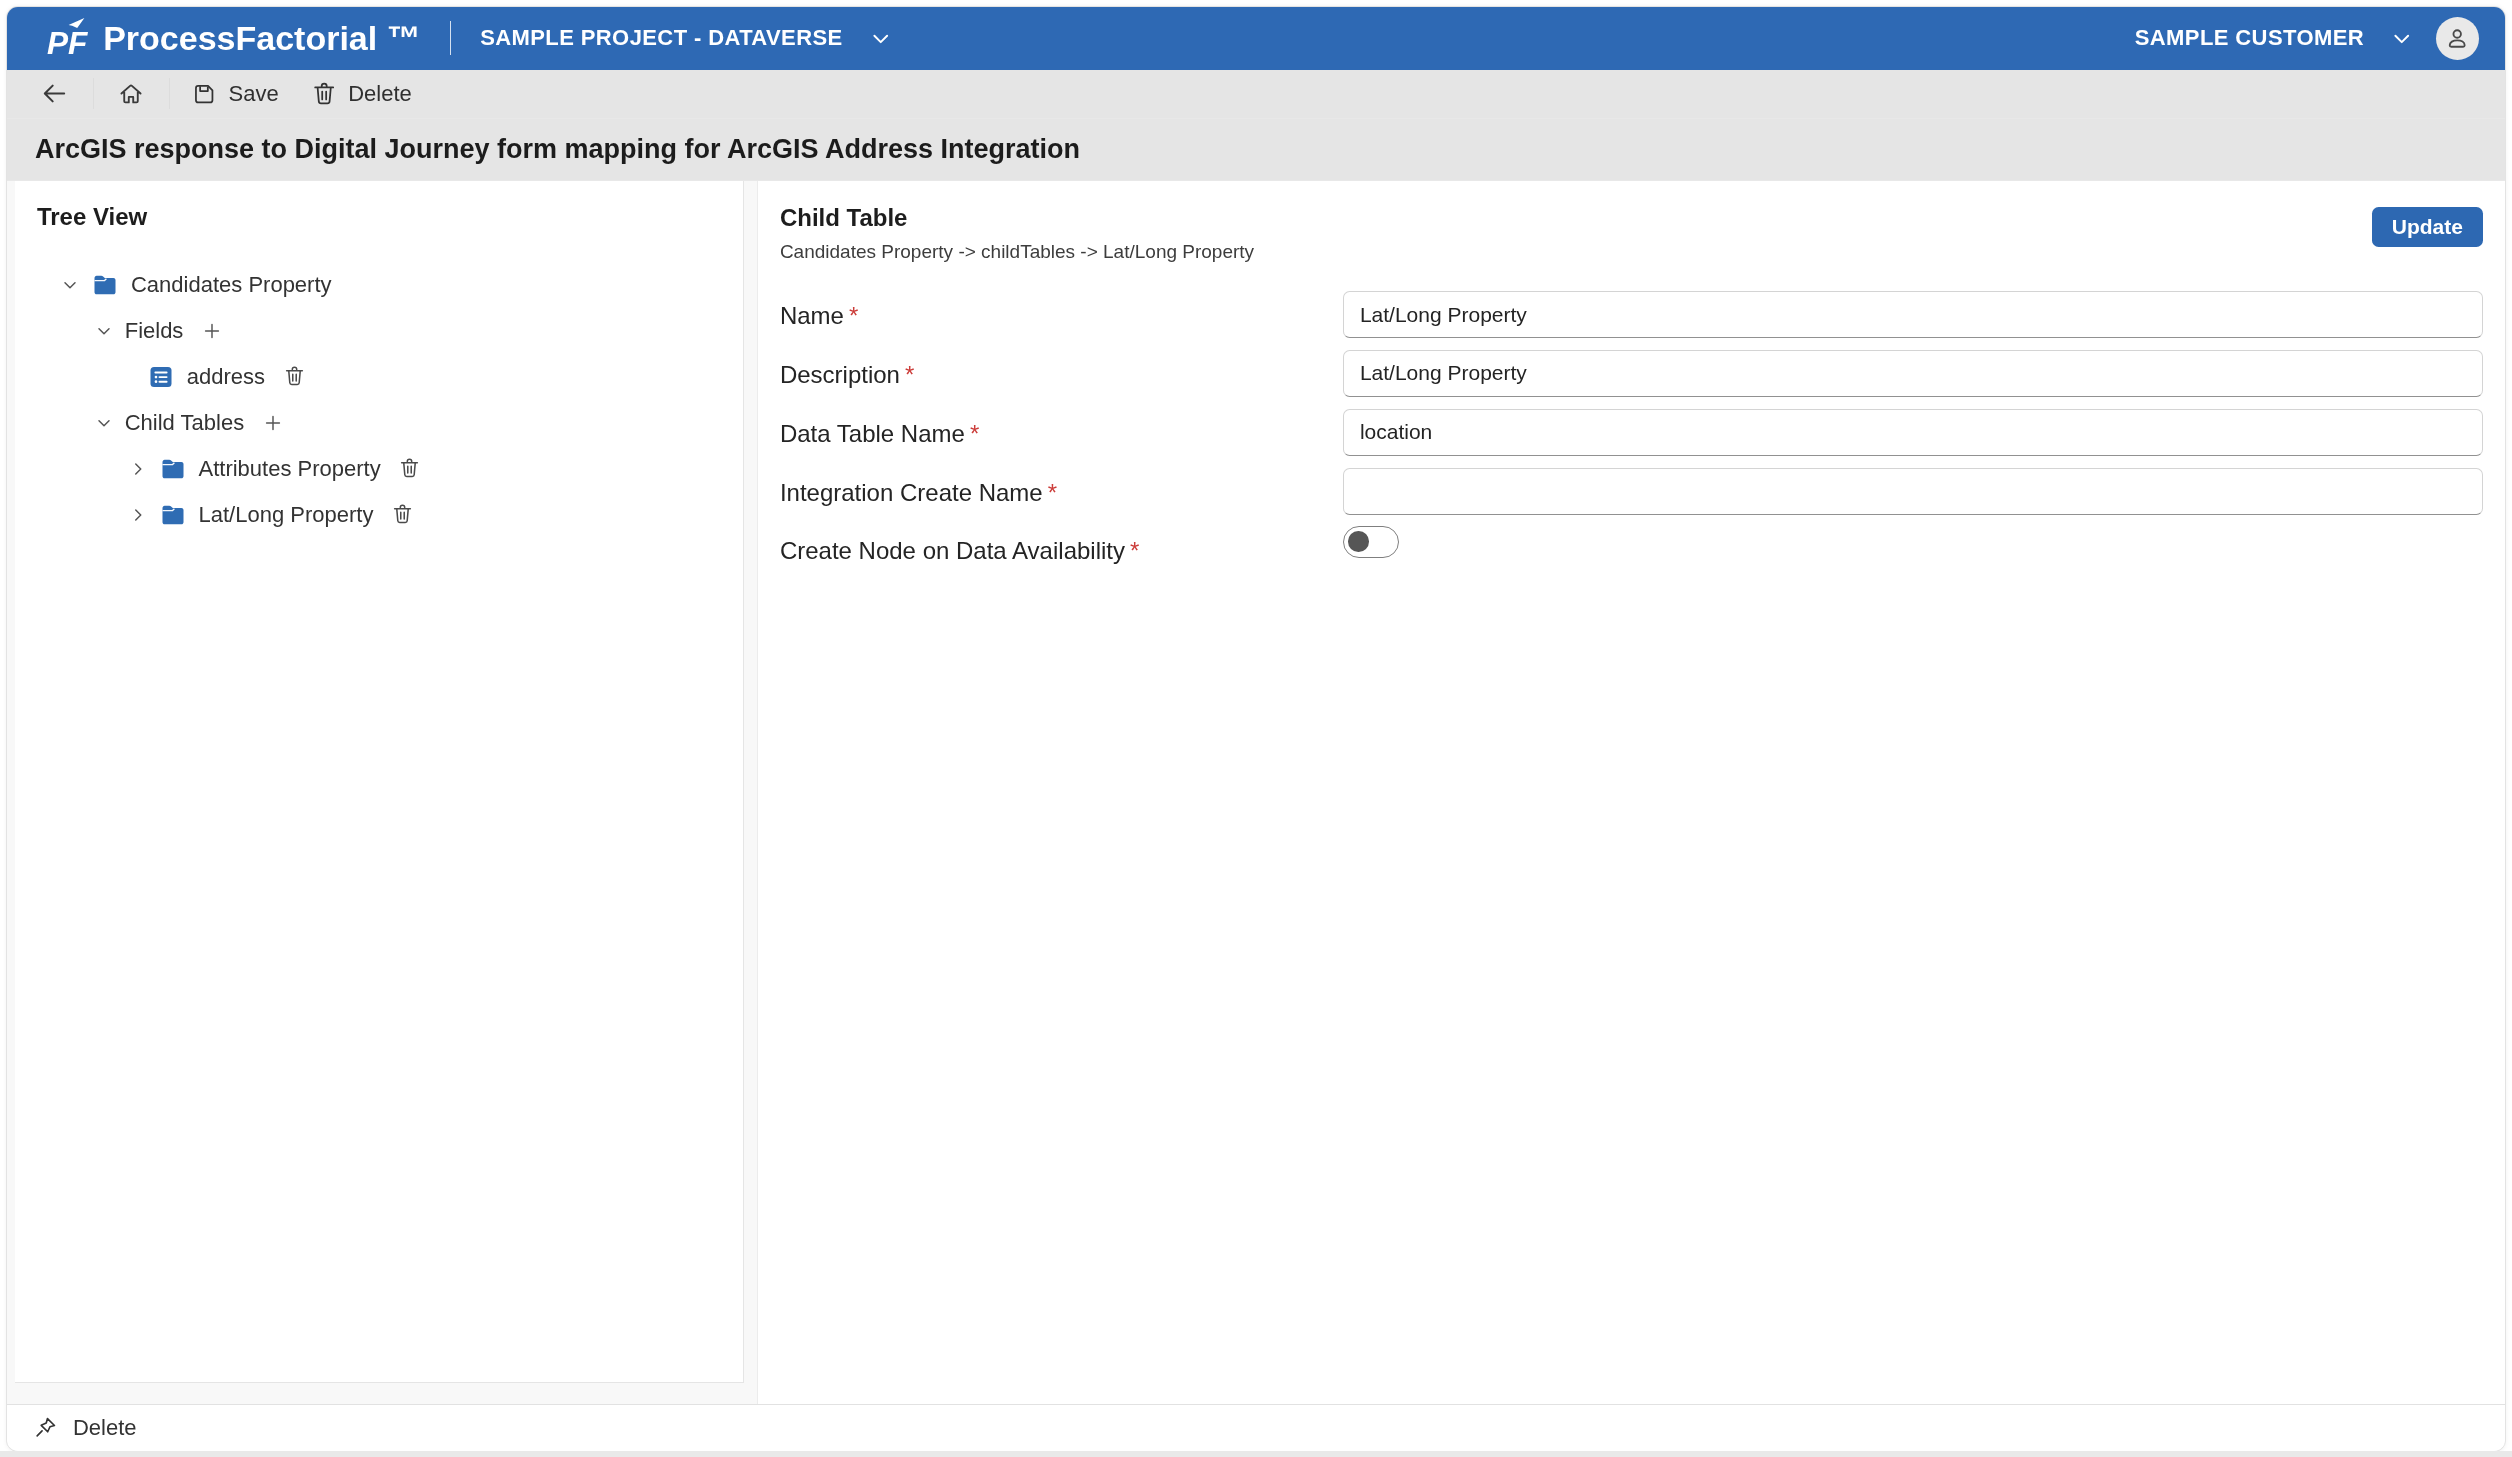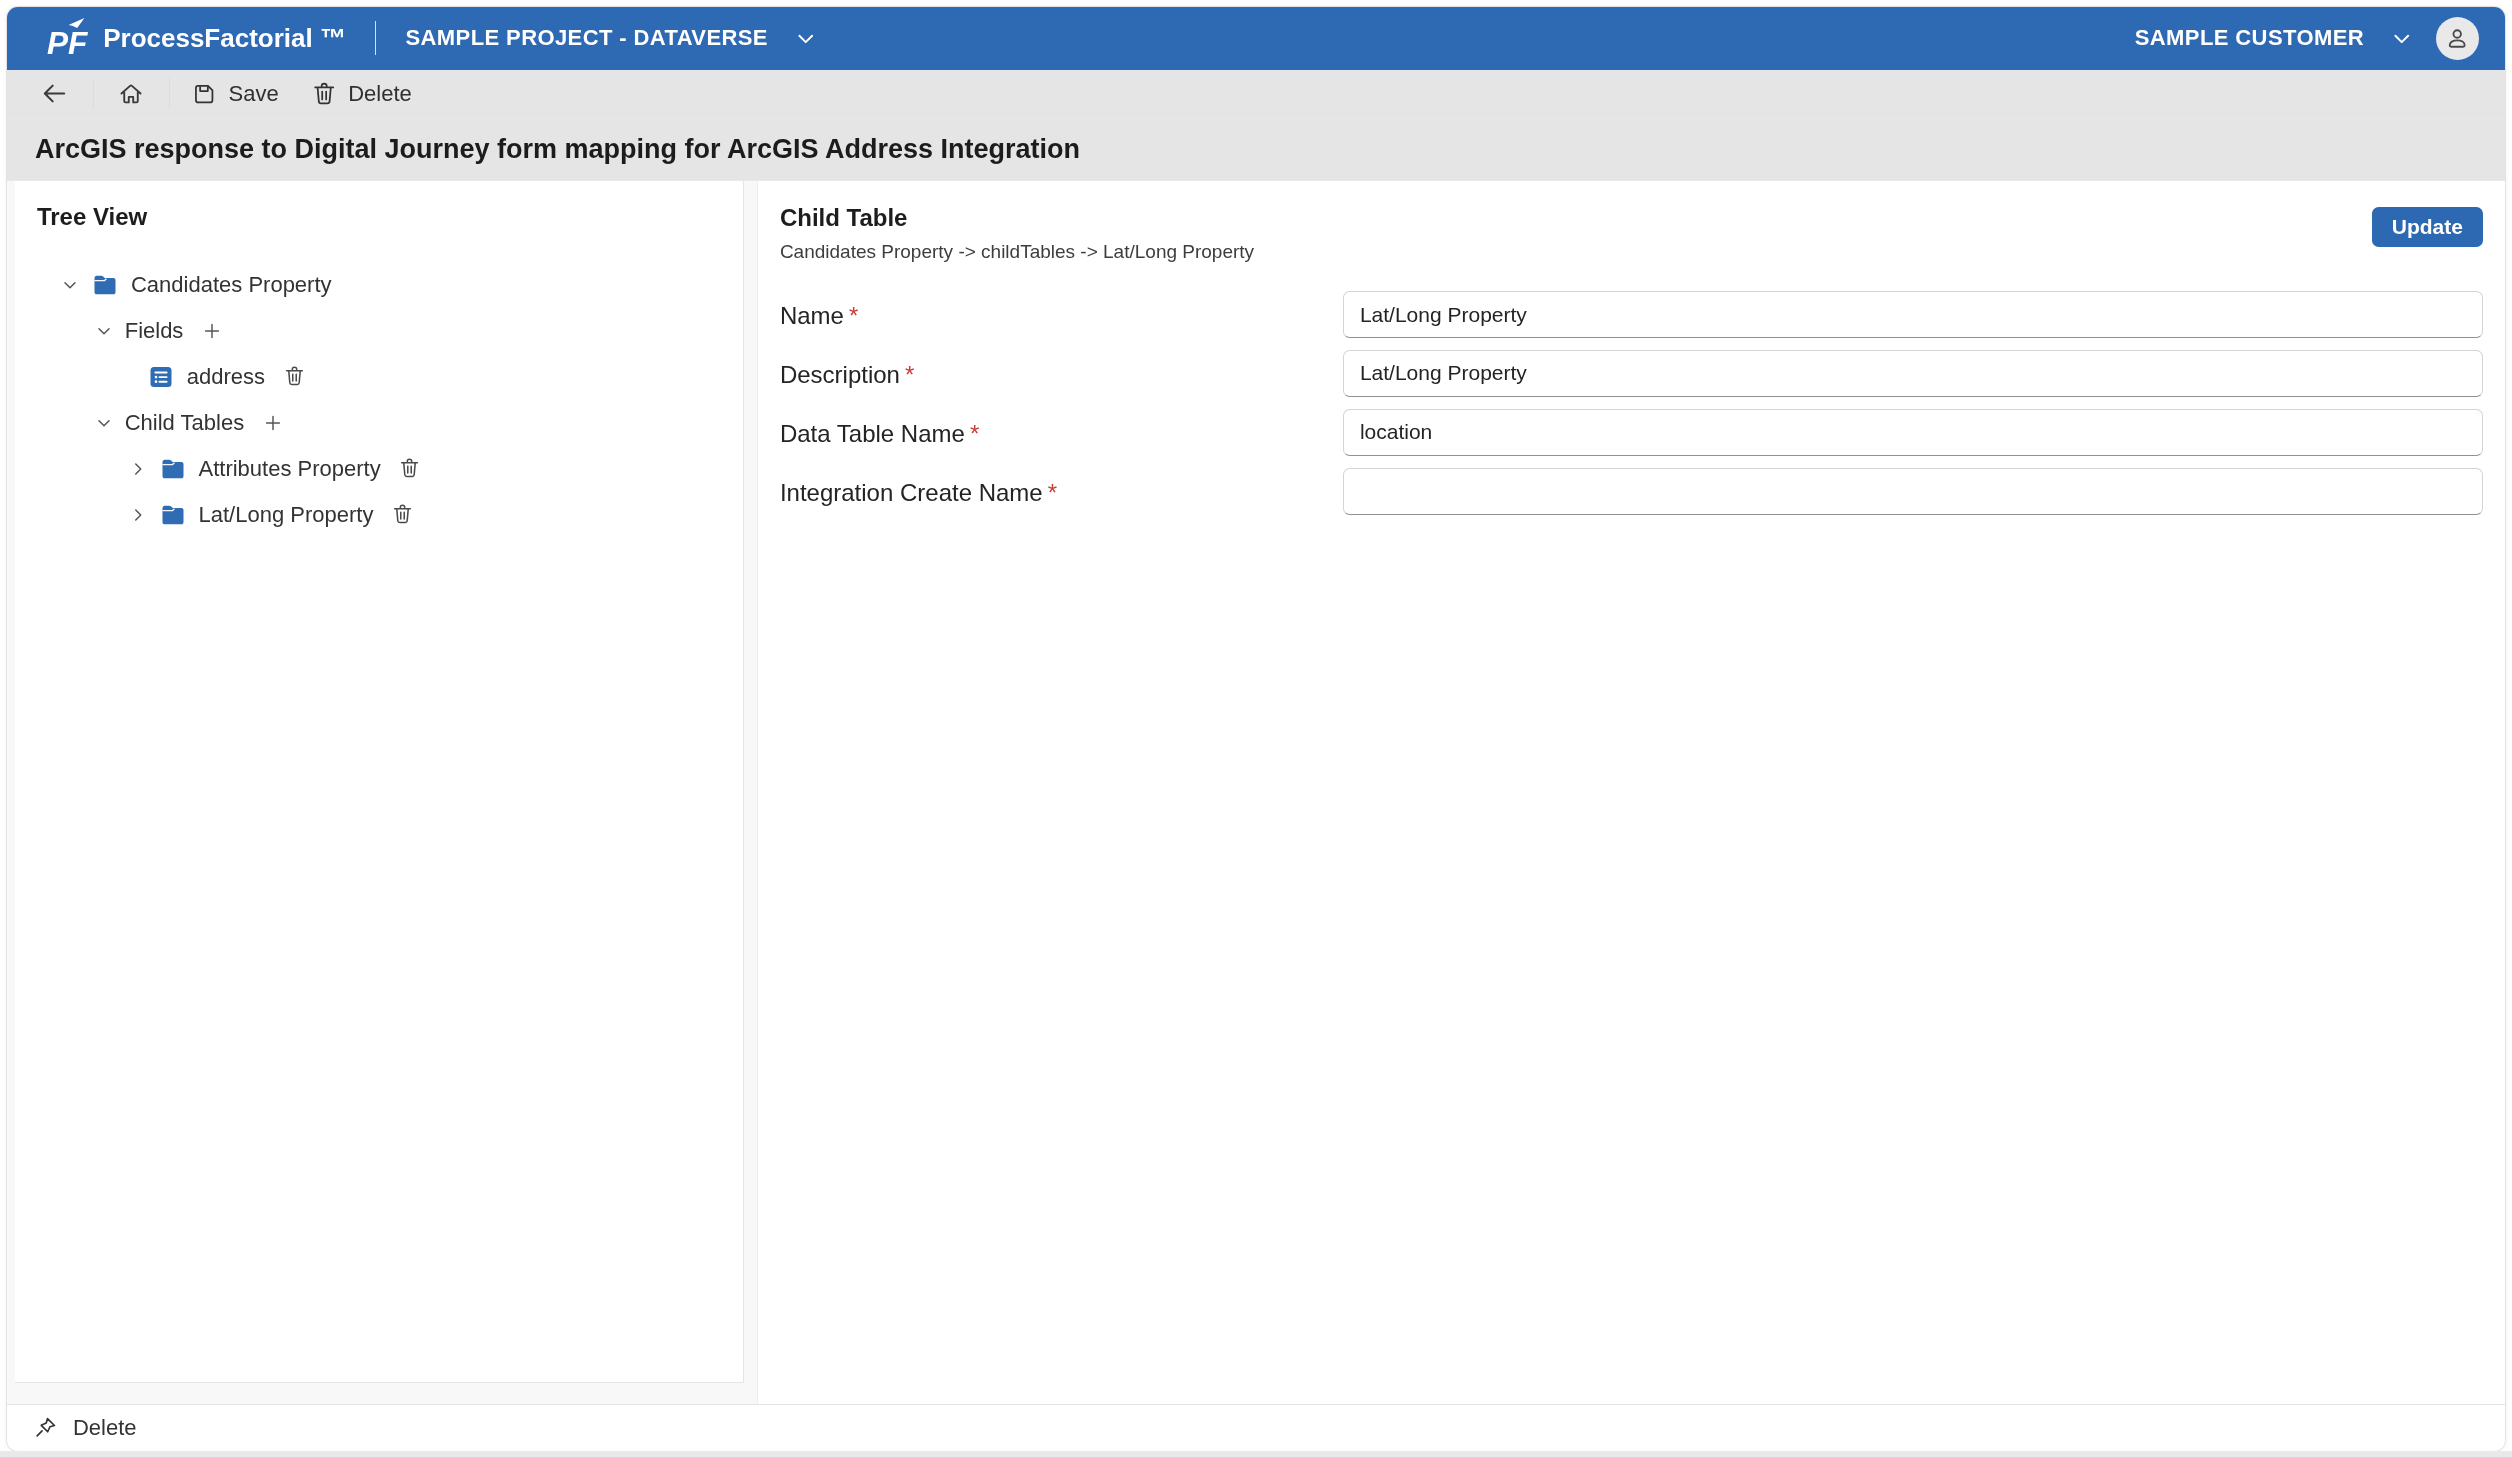--- a/index.html
+++ b/index.html
@@ -18,21 +18,21 @@
     background:#e5e5e5; border:0.7px solid #e3e3e3; border-radius:11.8px;
     display:flex; flex-direction:column; overflow:hidden;
     box-shadow:0 0.7px 4.4px rgba(0,0,0,.05);
   }
   
   .topbar{
     height:63px; flex:none; background:#2e69b4; color:#fff;
     display:flex; align-items:center; padding:0 26.4px 0 40px;
   }
   .logo-mark{ width:46px; height:46px; margin-right:10.3px; display:flex; align-items:center; }
-  .brand{ font-size:26px; font-weight:700; white-space:nowrap; }
+  .brand{ font-size:34px; font-weight:700; white-space:nowrap; }
   .topbar-divider{ width:1.5px; height:34px; background:rgba(255,255,255,.8); margin:0 29px; }
   .selector{ display:flex; align-items:center; gap:26px; cursor:pointer; }
   .selector-label{ font-size:22px; font-weight:700; letter-spacing:0.4px; white-space:nowrap; }
   .topbar-right{ margin-left:auto; display:flex; align-items:center; gap:22px; }
   .avatar{
     width:43px; height:43px; border-radius:50%; background:#e9e9e9;
     display:flex; align-items:center; justify-content:center; color:#4a4a4a; flex:none;
   }
   
   .toolbar{
@@ -308,20 +308,28 @@
         <input class="text-input" type="text" value="location" style="">
       </div>
 
       <div class="form-row">
         <span class="form-label">
           <span>Integration Create Name</span><span class="req">*</span>
         </span>
         <input class="text-input" type="text" value="" style="">
       </div>
 
+      <div class="form-row toggle-row">
+        <span class="form-label">
+          <span>Create Node on Data Availability</span><span class="req">*</span>
+        </span>
+        <span class="toggle">
+          <span class="toggle-knob"></span>
+        </span>
+      </div>
     </div>
 
   </div>
 
   <div class="output-bar">
     <span>
       <svg width="25" height="25" viewBox="0 0 24 24">
         <path d="M13.9 3.4l6.7 6.7-4.3 1.2-2.2 4.8-6.2-6.2 4.8-2.2z" fill="none" stroke="#333" stroke-width="1.6" stroke-linejoin="round"></path>
         <path d="M8.7 15.3L4 20" stroke="#333" stroke-width="1.6" stroke-linecap="round"></path>
       </svg>

